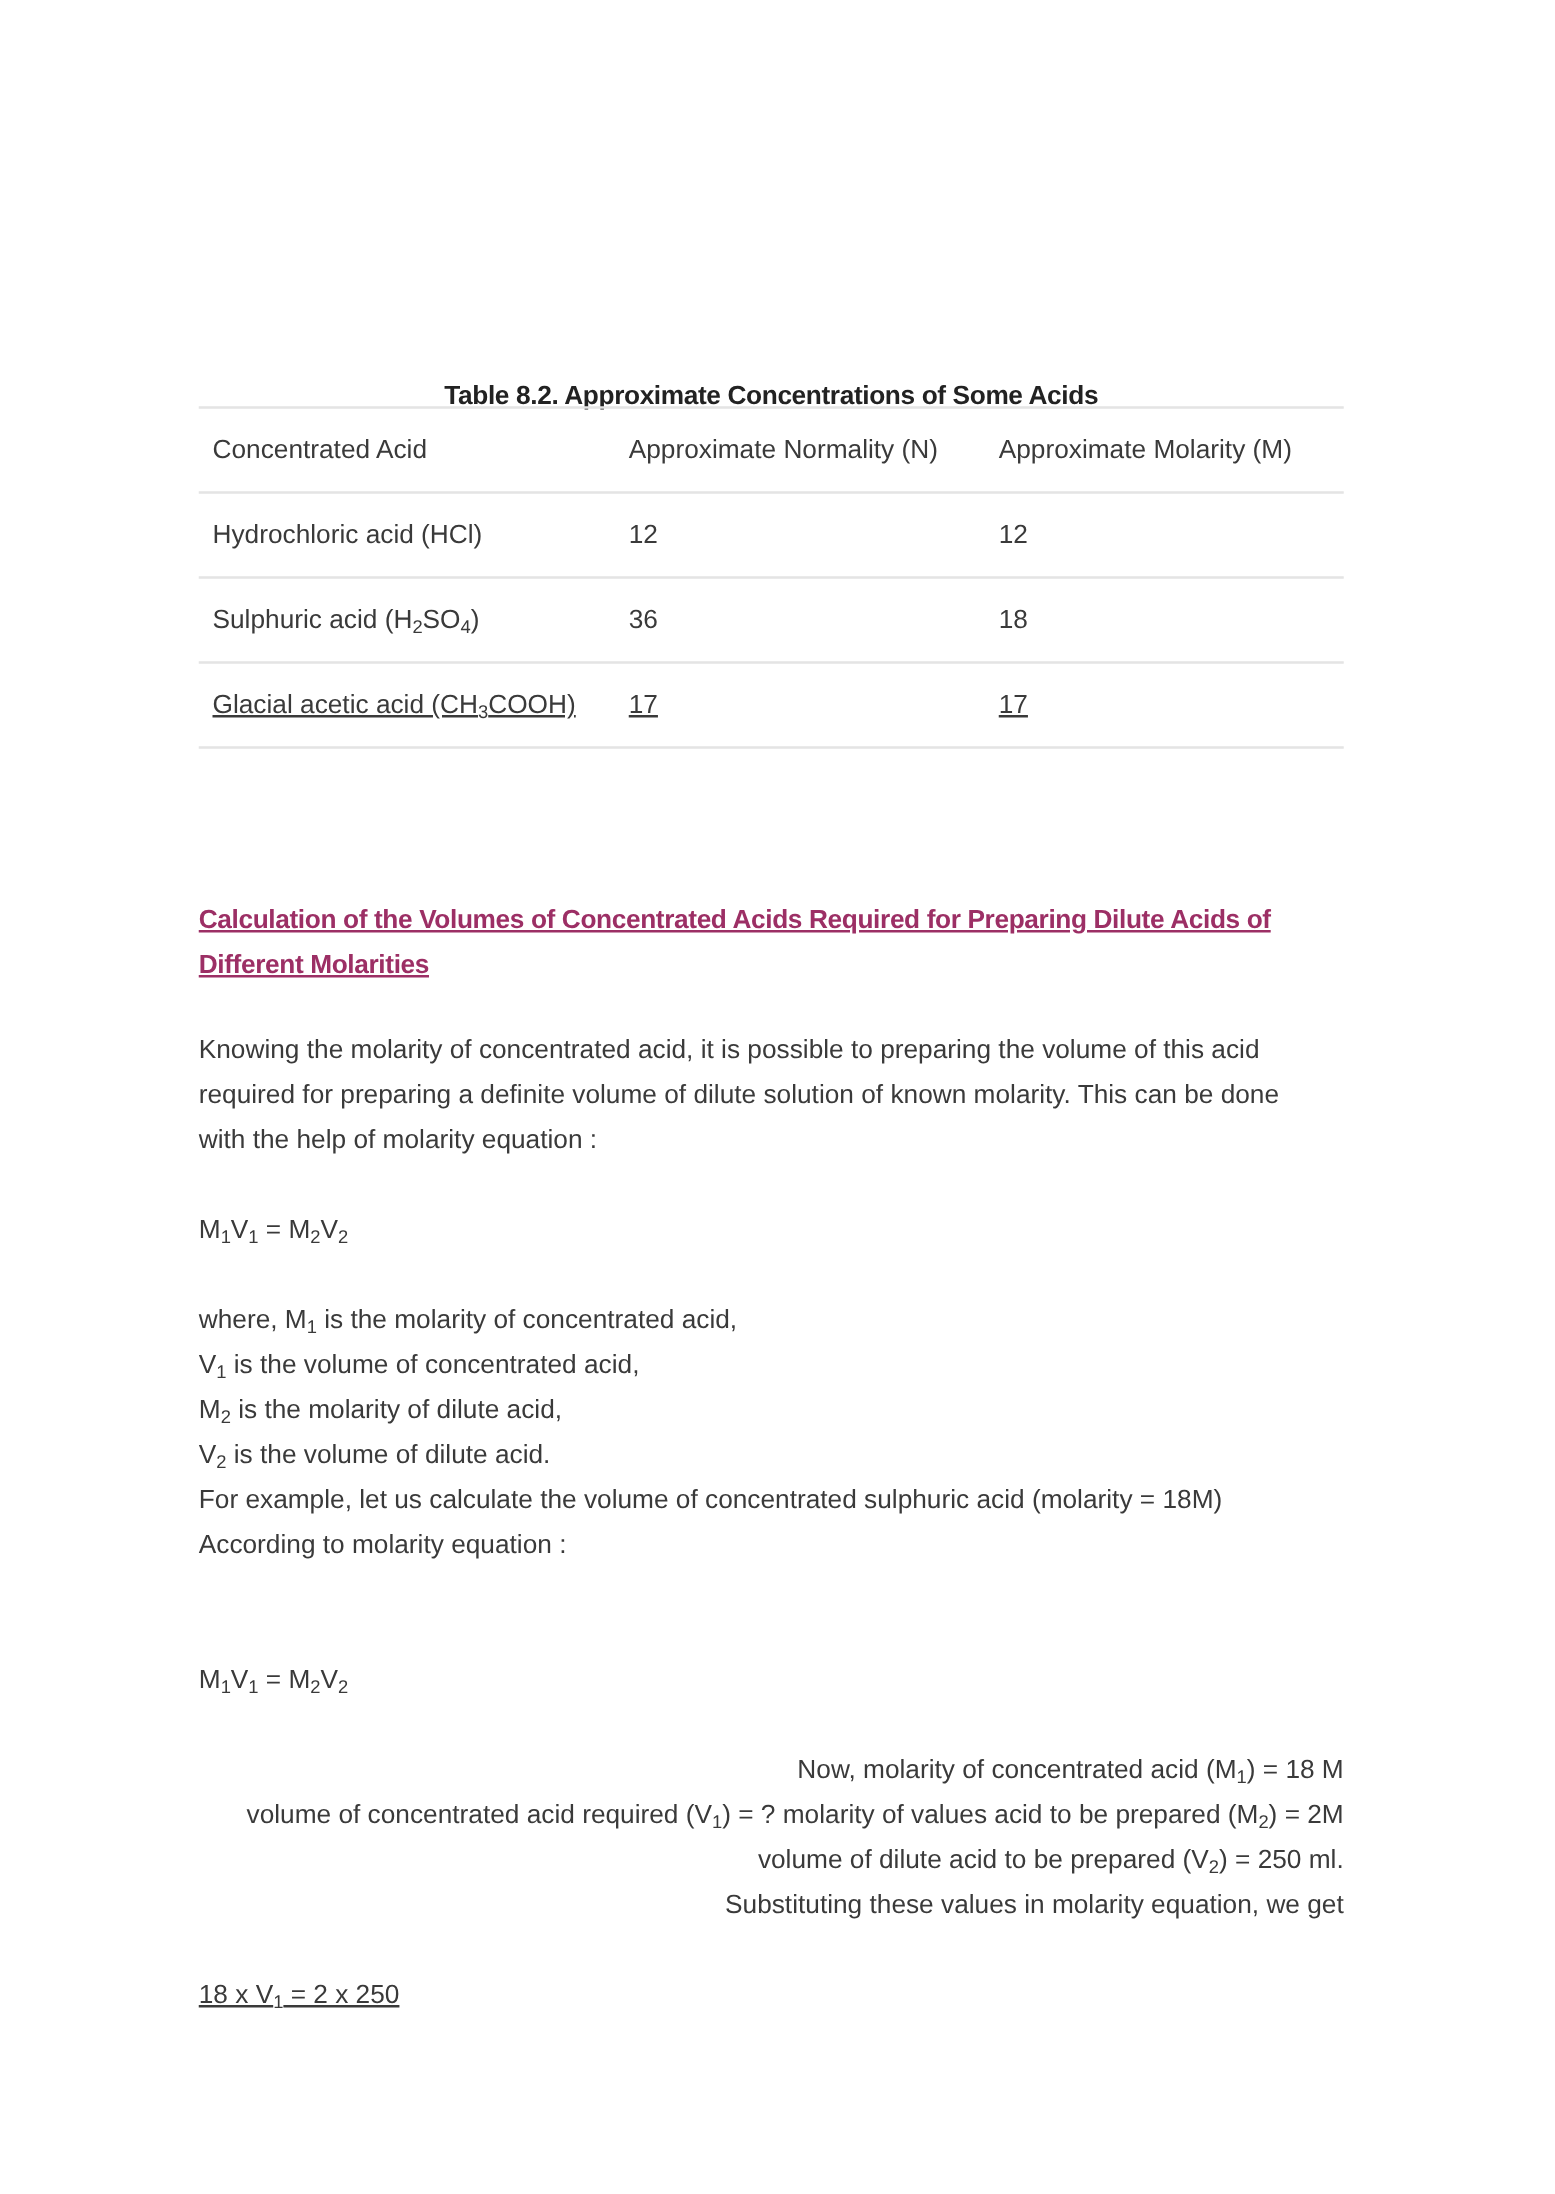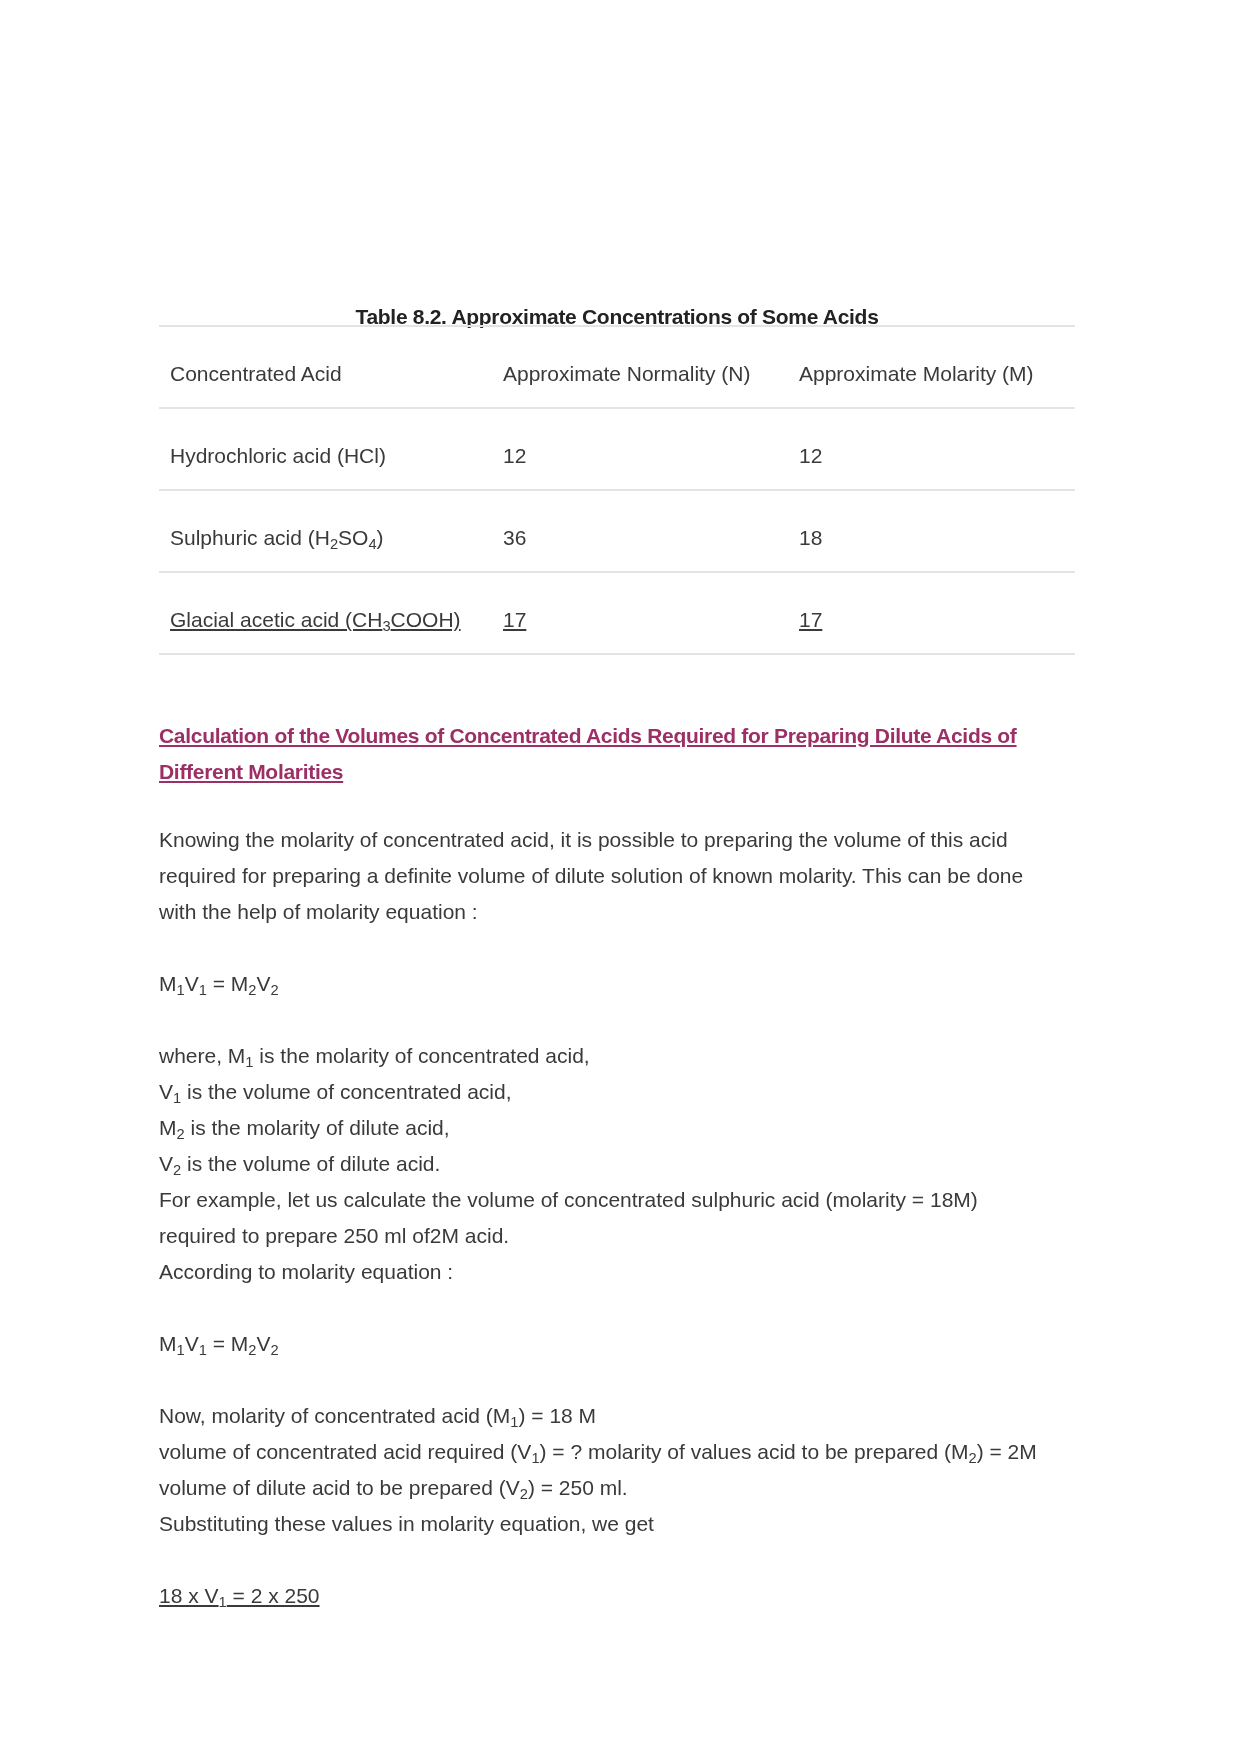--- a/index.html
+++ b/index.html
@@ -11,21 +11,21 @@
   .page { position: absolute; left: 159px; top: 0; width: 916px; }
   .caption {
     position: absolute; top: 258px; left: 0; width: 916px; text-align: center;
     font-size: 21px; font-weight: bold; color: #222222; letter-spacing: -0.3px; margin-top: 47px;
   }
   table.acids {
     position: absolute; top: 325px; left: 0; width: 916px;
     border-collapse: collapse; font-size: 21px; color: #3a3a3a;
   }
   table.acids td {
-    height: 66px; border-top: 2px solid #e4e4e4; padding: 14px 0 0 11px;
+    height: 66px; border-top: 2px solid #e4e4e4; padding: 0 0 0 11px;
     vertical-align: middle; font-weight: 300;
   }
   table.acids tr:last-child td { border-bottom: 2px solid #e4e4e4; text-decoration: underline; }
   table.acids td.c1 { width: 322px; }
   table.acids td.c2 { width: 285px; }
   .small-raised { font-size: 15px; position: relative; top: -8px; }
   sub { font-size: 0.7em; vertical-align: -0.3em; line-height: 0; }
   .heading {
     position: absolute; top: 718px; left: 0; width: 916px;
     font-size: 21px; font-weight: bold; color: #9c2f65; line-height: 36px; letter-spacing: -0.3px; text-decoration: underline;
@@ -78,29 +78,28 @@
   <div class="body-text" style="top:966px;">
     <p><span>M</span><sub>1</sub><span>V</span><sub>1</sub><span> = </span><span>M</span><sub>2</sub><span>V</span><sub>2</sub></p>
   </div>
 
   <div class="body-text" style="top:1038px;">
     <p><span>where, M</span><sub>1</sub><span> is the molarity of concentrated acid,</span></p>
     <p><span>V</span><sub>1</sub><span> is the volume of concentrated acid,</span></p>
     <p><span>M</span><sub>2</sub><span> is the molarity of dilute acid,</span></p>
     <p><span>V</span><sub>2</sub><span> is the volume of dilute acid.</span></p>
     <p>For example, let us calculate the volume of concentrated sulphuric acid (molarity = 18M)</p>
-    <p>required to prepare 250 ml of2M acid.</p>
     <p>According to molarity equation :</p>
   </div>
 
   <div class="body-text" style="top:1326px;">
     <p><span>M</span><sub>1</sub><span>V</span><sub>1</sub><span> = </span><span>M</span><sub>2</sub><span>V</span><sub>2</sub></p>
   </div>
 
-  <div class="body-text" style="top:1398px;">
+  <div class="body-text" style="top:1398px;text-align:right;">
     <p><span>Now, molarity of concentrated acid (M</span><sub>1</sub><span>) = 18 M</span></p>
     <p><span>volume of concentrated acid required (V</span><sub>1</sub><span>) = ? molarity of values acid to be prepared (M</span><sub>2</sub><span>) = 2M</span></p>
     <p><span>volume of dilute acid to be prepared (V</span><sub>2</sub><span>) = 250 ml.</span></p>
     <p>Substituting these values in molarity equation, we get</p>
   </div>
 
   <div class="body-text" style="top:1578px;text-decoration:underline;">
     <p><span>18 x V</span><sub>1</sub><span> = 2 x 250</span></p>
   </div>
 </div>

